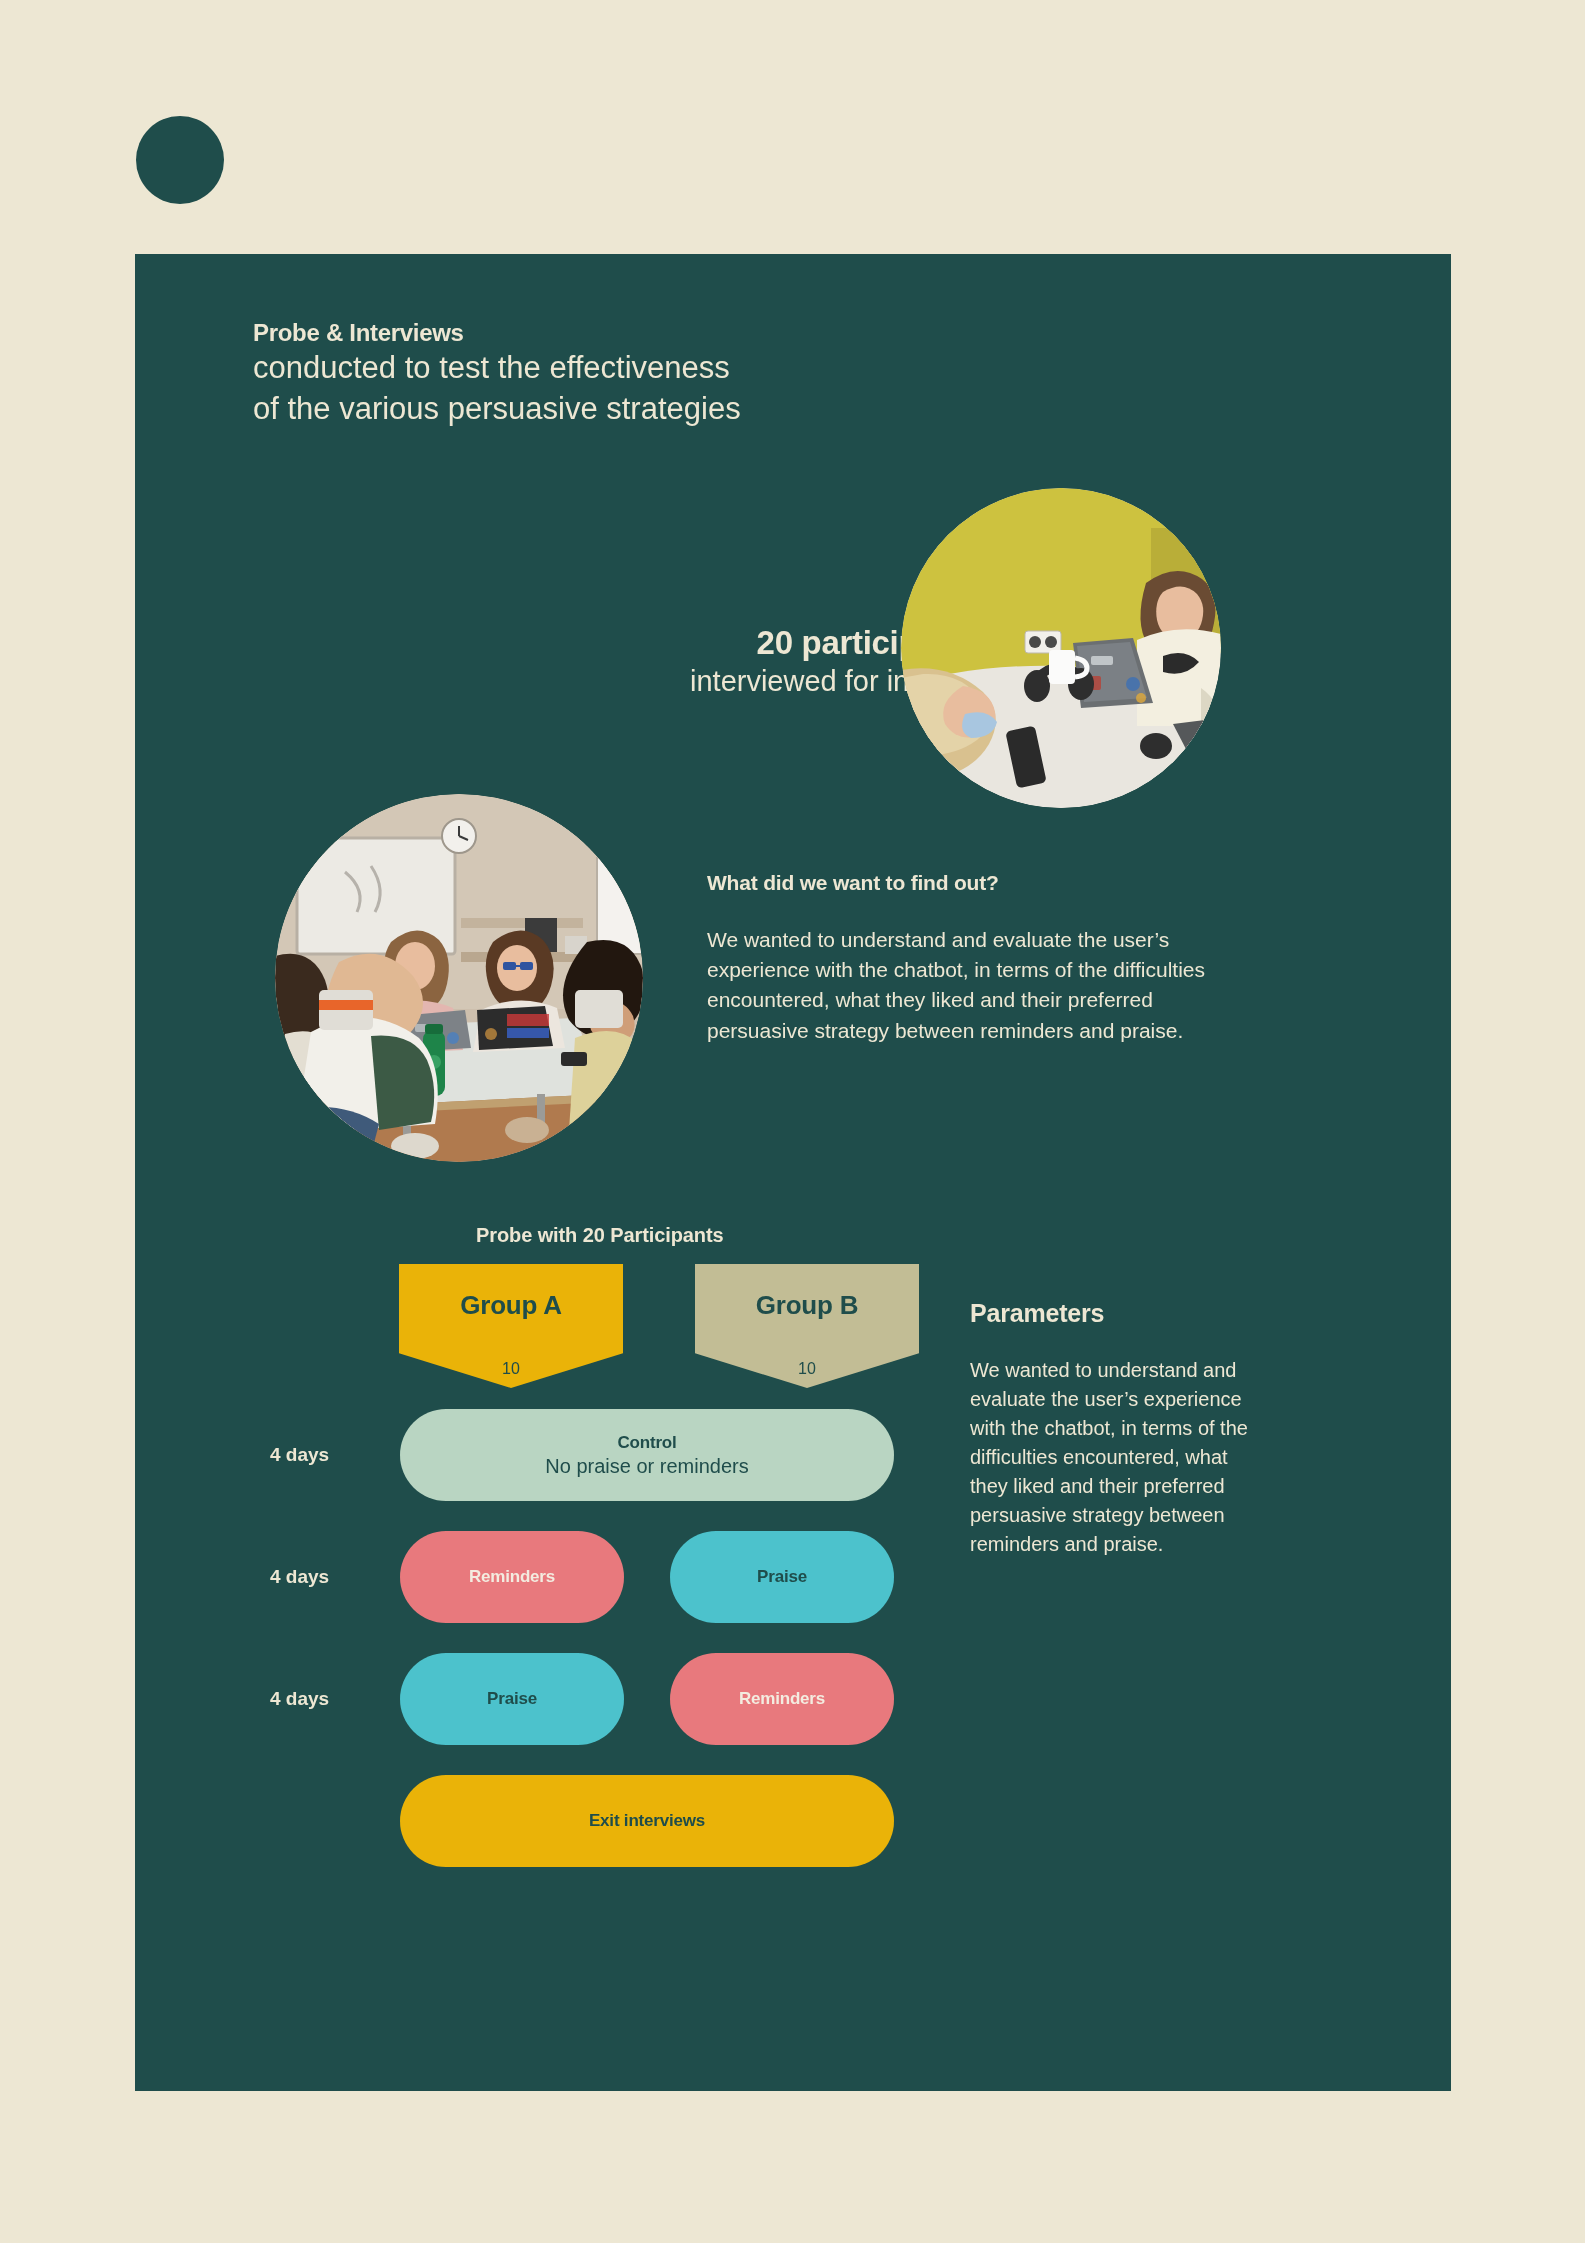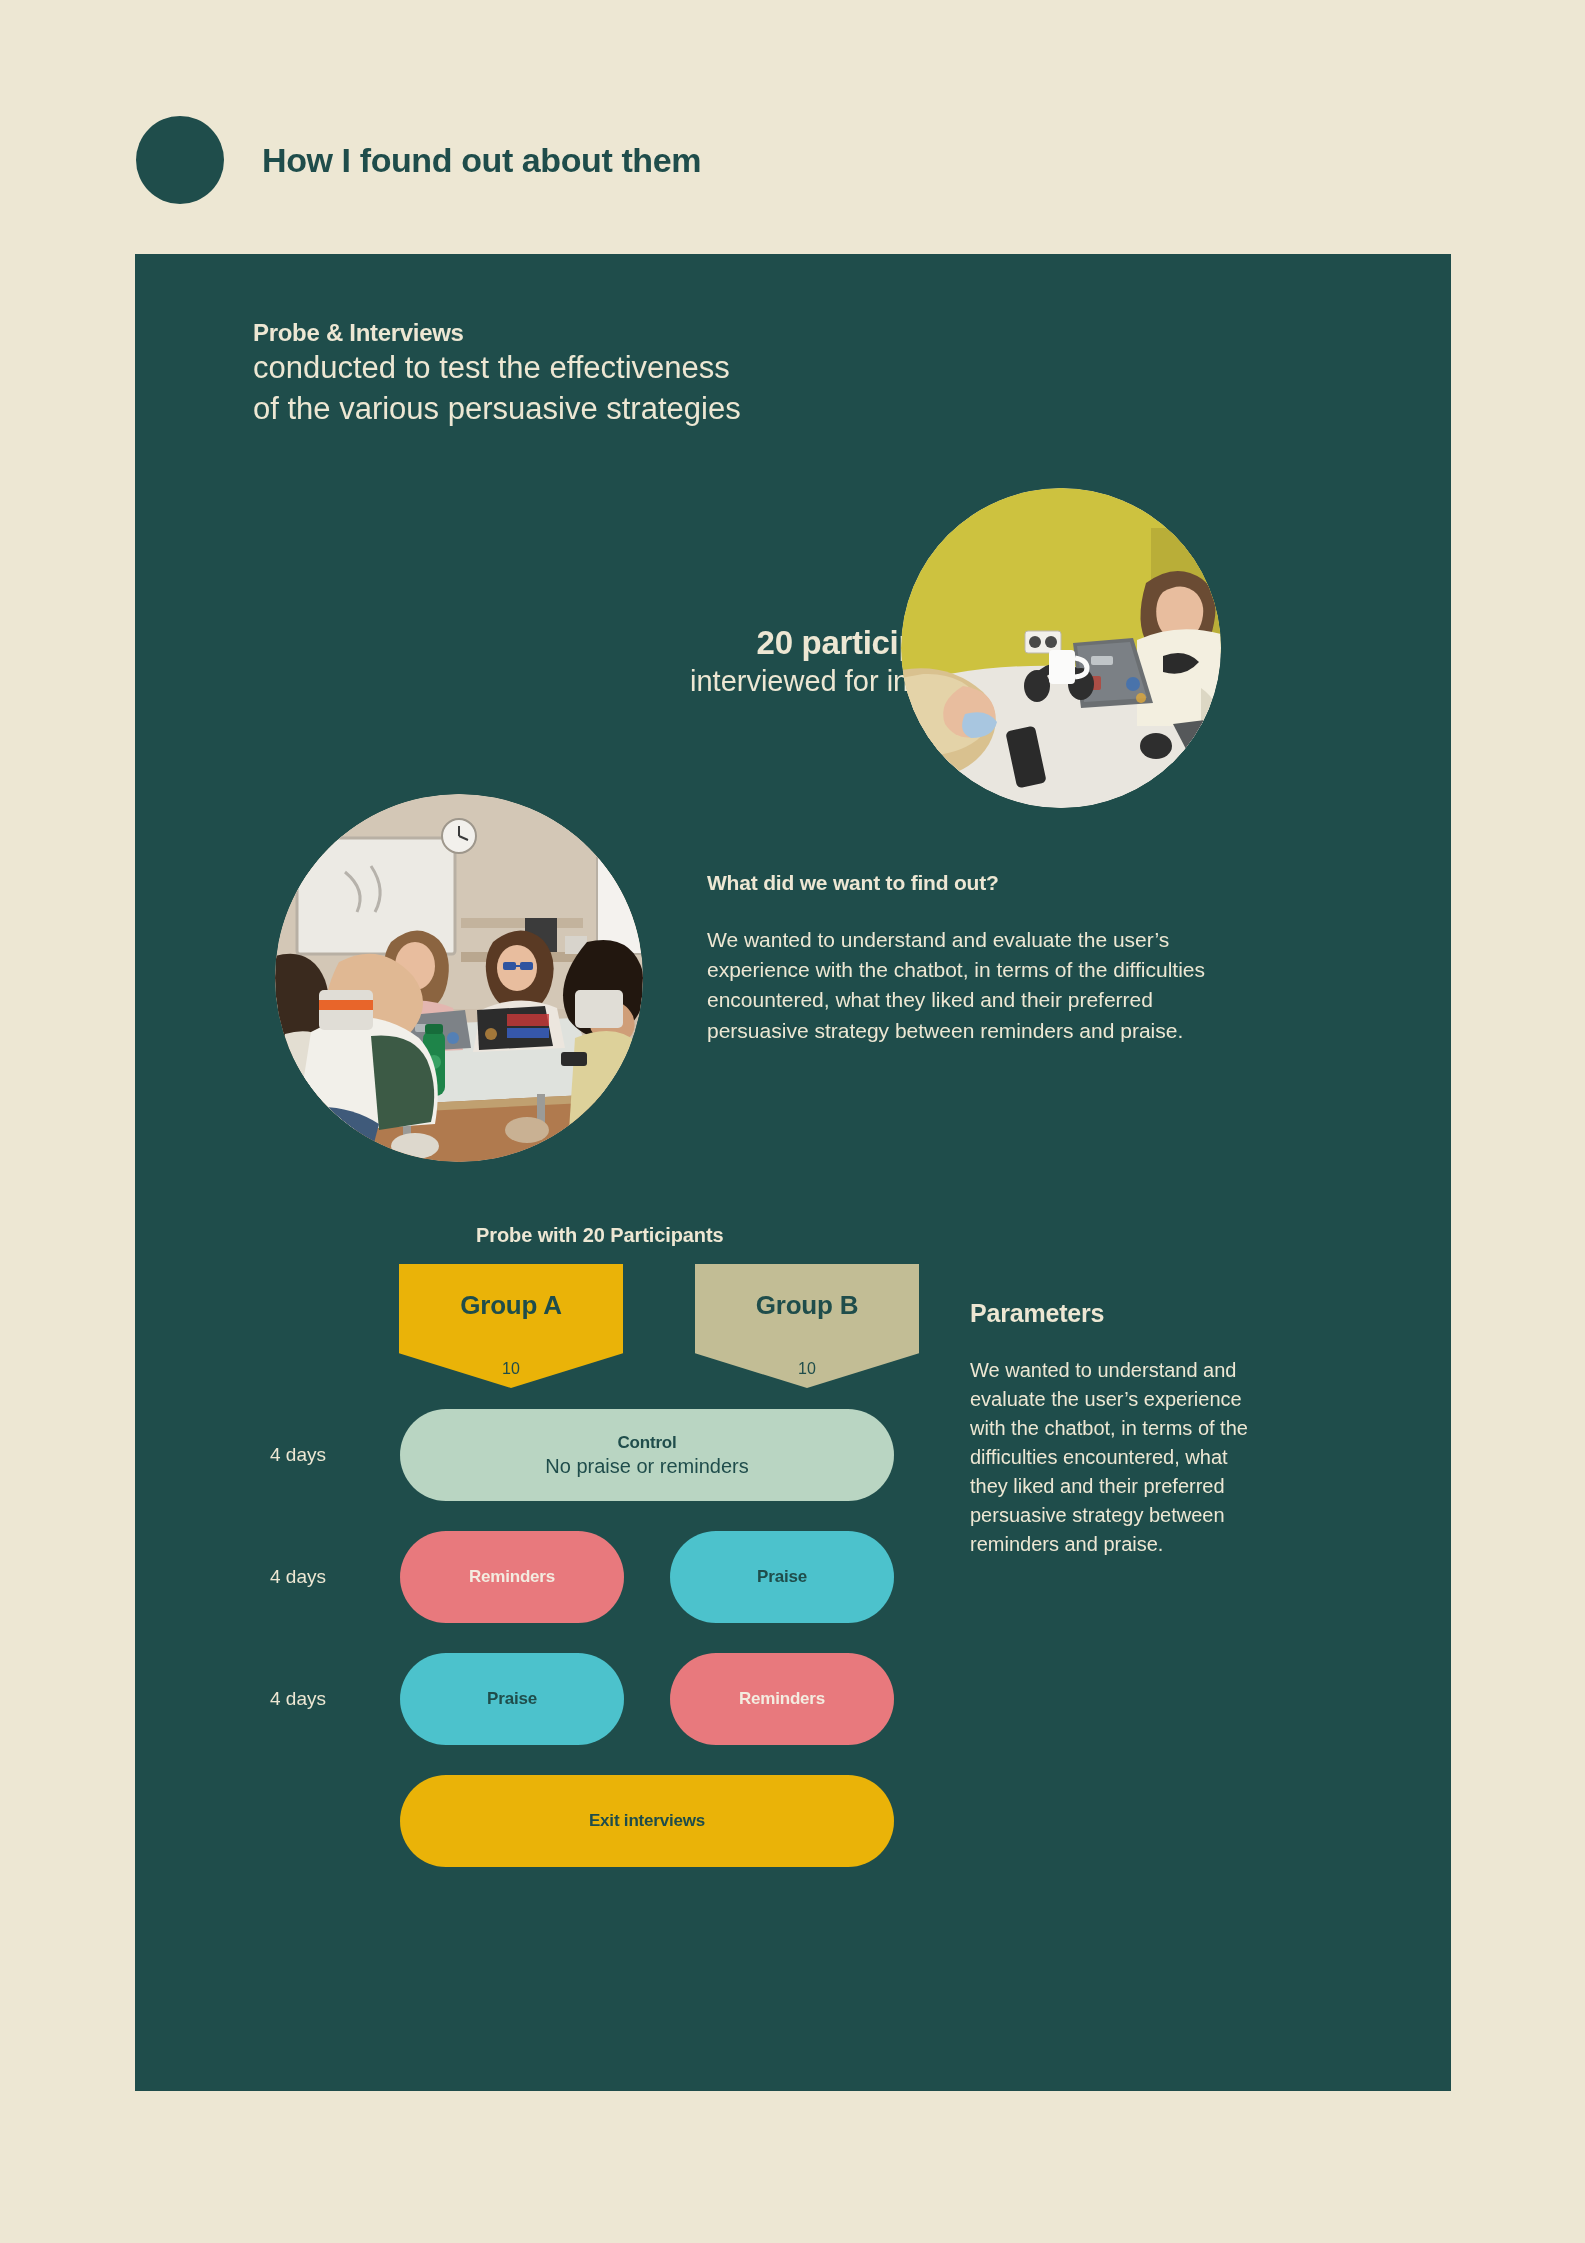--- a/index.html
+++ b/index.html
@@ -208,21 +208,21 @@
   .row-label {
     position: absolute;
     left: 0px;
     top: 0;
     height: 92px;
     width: 105px;
     display: flex;
     align-items: center;
     justify-content: flex-start;
     font-size: 19px;
-    font-weight: normal;
+    font-weight: bold;
     color: #ede7d3;
   }
 
   .pill {
     position: absolute;
     border-radius: 46px;
     display: flex;
     flex-direction: column;
     align-items: center;
     justify-content: center;
@@ -279,21 +279,20 @@
     font-weight: 400;
   }
 </style>
 </head>
 <body>
 
 <div class="page">
 
   <div class="header">
     <div class="header-dot"></div>
-    <div class="header-title">How I found out about them</div>
   </div>
 
   <div class="panel">
 
     <div class="intro">
       <div class="intro-title">Probe &amp; Interviews</div>
       <div class="intro-sub">conducted to test the effectiveness</div>
       <div class="intro-sub">of the various persuasive strategies</div>
     </div>
 

